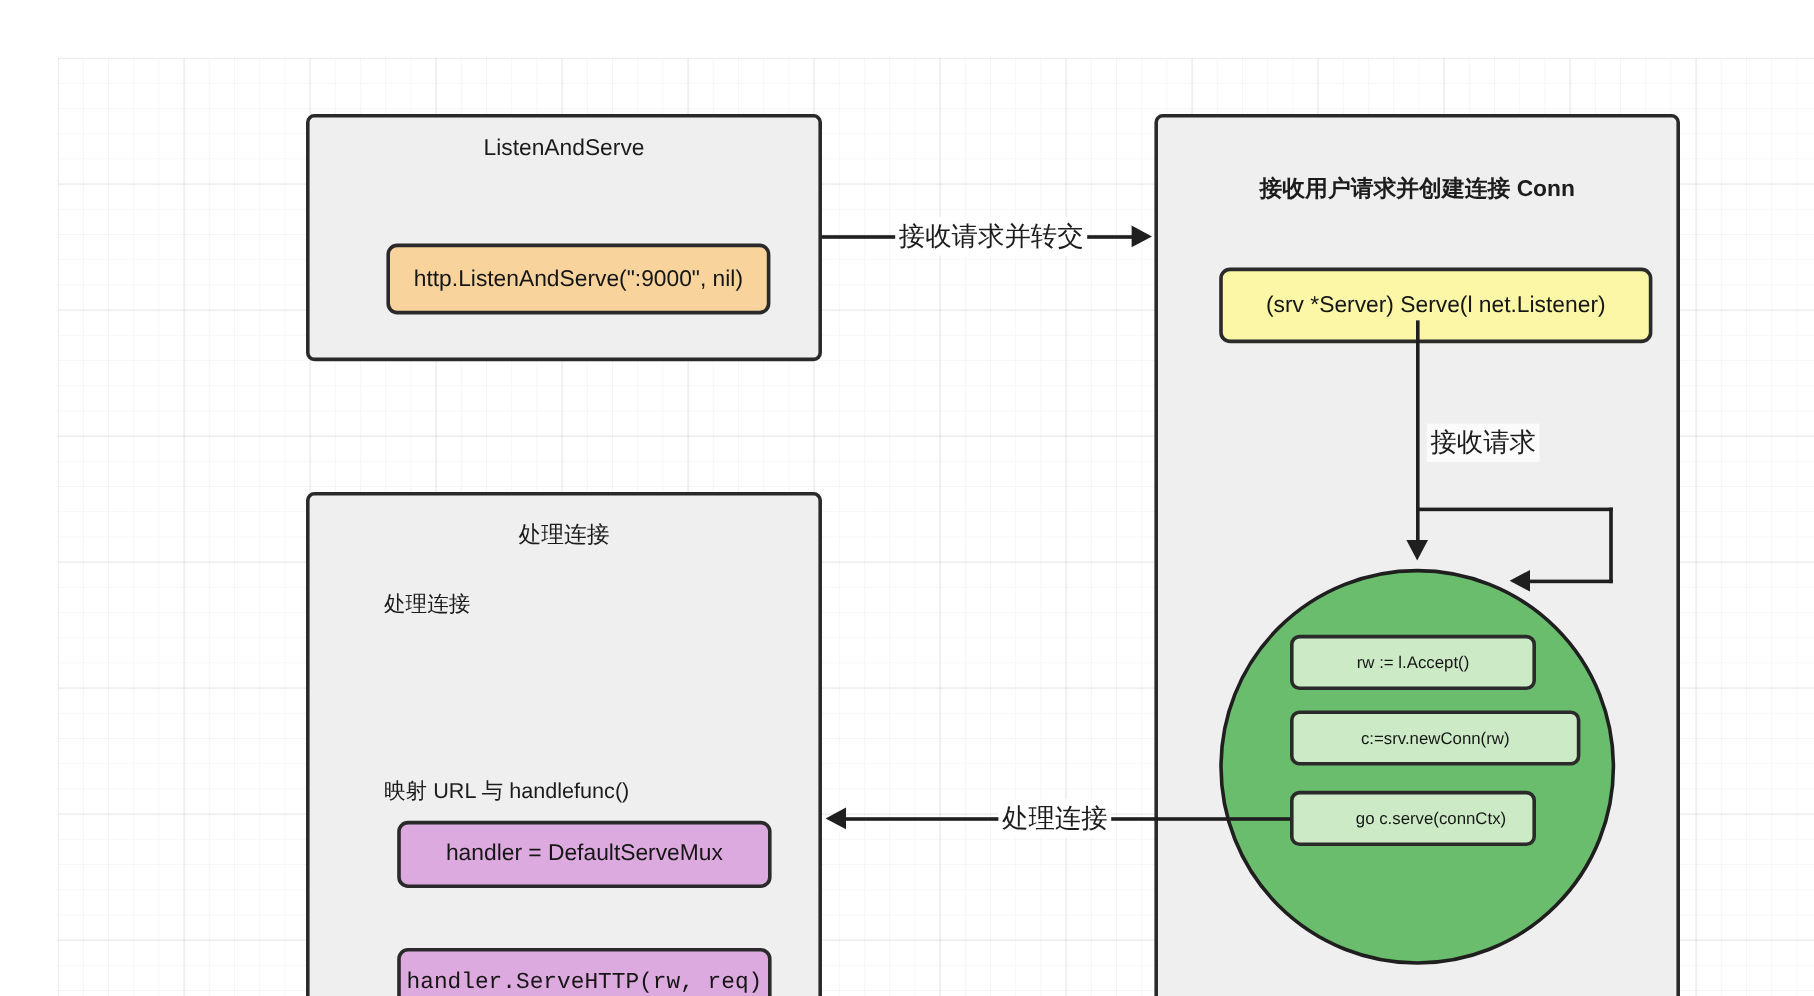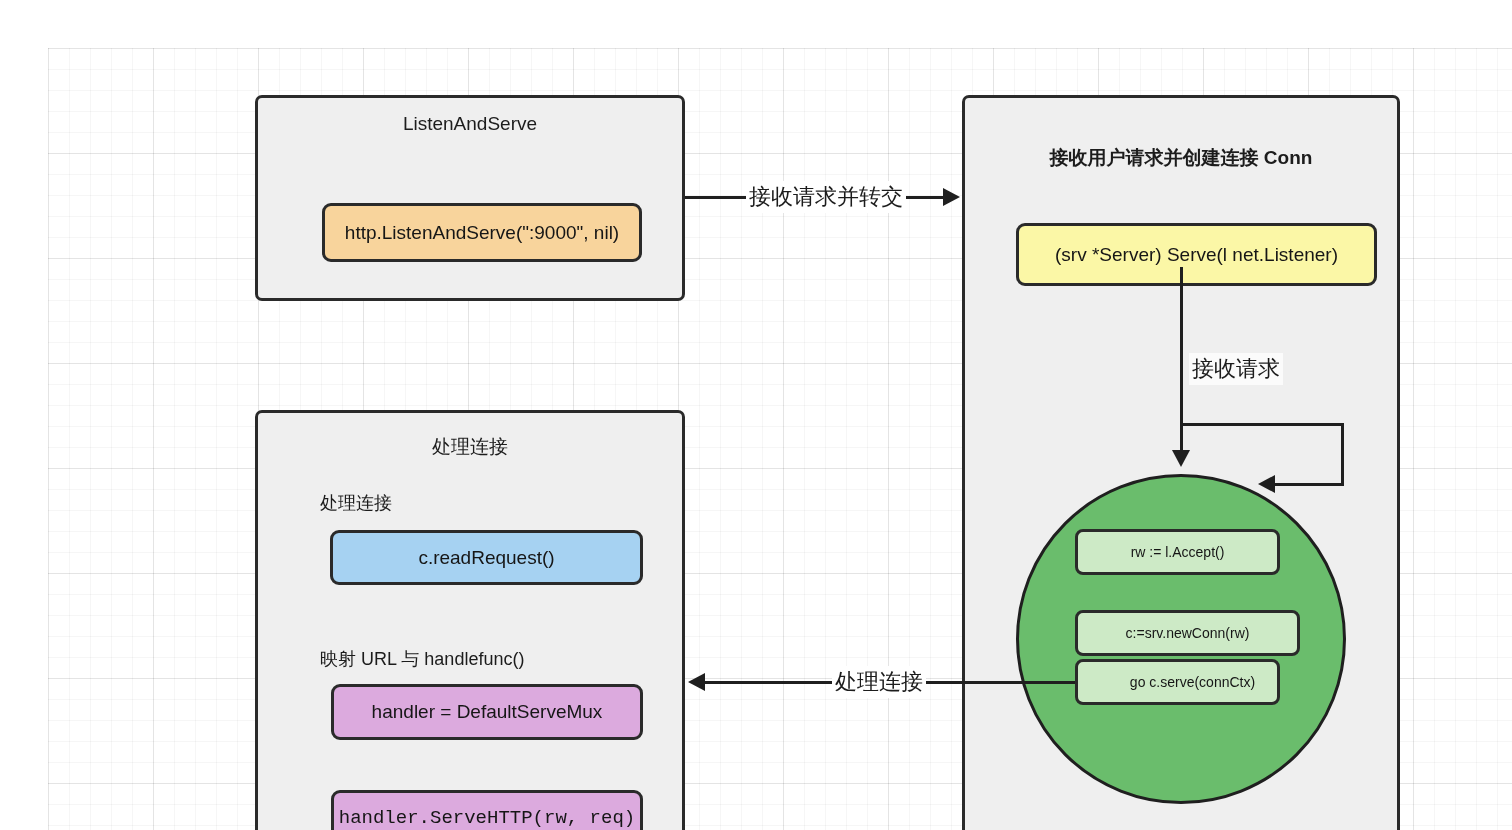--- a/index.html
+++ b/index.html
@@ -72,27 +72,26 @@
     <div class="node node-yellow" style="left:35px; top:109px; width:361px; height:63px;">(srv *Server) Serve(l net.Listener)</div>
   </div>
 
   <div class="circle"></div>
 
   <div class="line" style="left:639px; top:616.5px; width:374px; height:3px;"></div>
   <div class="arrowhead ah-left" style="left:624px; top:609px;"></div>
   <div class="arrow-label" style="left:815px; top:618px;">处理连接</div>
 
   <div class="node node-lightgreen" style="left:1011px; top:465px; width:205px; height:46px;">rw := l.Accept()</div>
-  <div class="node node-lightgreen" style="left:1011px; top:546px; width:225px; height:46px;">c:=srv.newConn(rw)</div>
+  <div class="node node-lightgreen" style="left:1011px; top:528px; width:242px; height:46px;">c:=srv.newConn(rw)</div>
   <div class="node node-lightgreen" style="left:1011px; top:595px; width:205px; height:46px;padding-left:30px;">go c.serve(connCtx)</div>
 
   <div class="panel" style="left:191px; top:346px; width:430px; height:449px;">
     <div class="panel-title" style="margin-top:21px;">处理连接</div>
     <div class="inner-label" style="left:46px; top:62px;">处理连接</div>
-    <div class="node node-blue" style="left:56px; top:101px; width:313px; height:55px;">c.readRequest()</div>
     <div class="inner-label" style="left:46px; top:218px;">映射 URL 与 handlefunc()</div>
     <div class="node node-purple" style="left:57px; top:255px; width:312px; height:56px;">handler = DefaultServeMux</div>
     <div class="node node-purple" style="left:57px; top:361px; width:312px; height:56px;font-family:Liberation Mono, monospace;">handler.ServeHTTP(rw, req)</div>
   </div>
 
   <div class="line" style="left:621px; top:131.5px; width:262px; height:3px;"></div>
   <div class="arrowhead ah-right" style="left:879px; top:124px;"></div>
   <div class="arrow-label" style="left:762px; top:133px;">接收请求并转交</div>
 
   <div class="line" style="left:1115.5px; top:203px; width:3px; height:185px;"></div>

